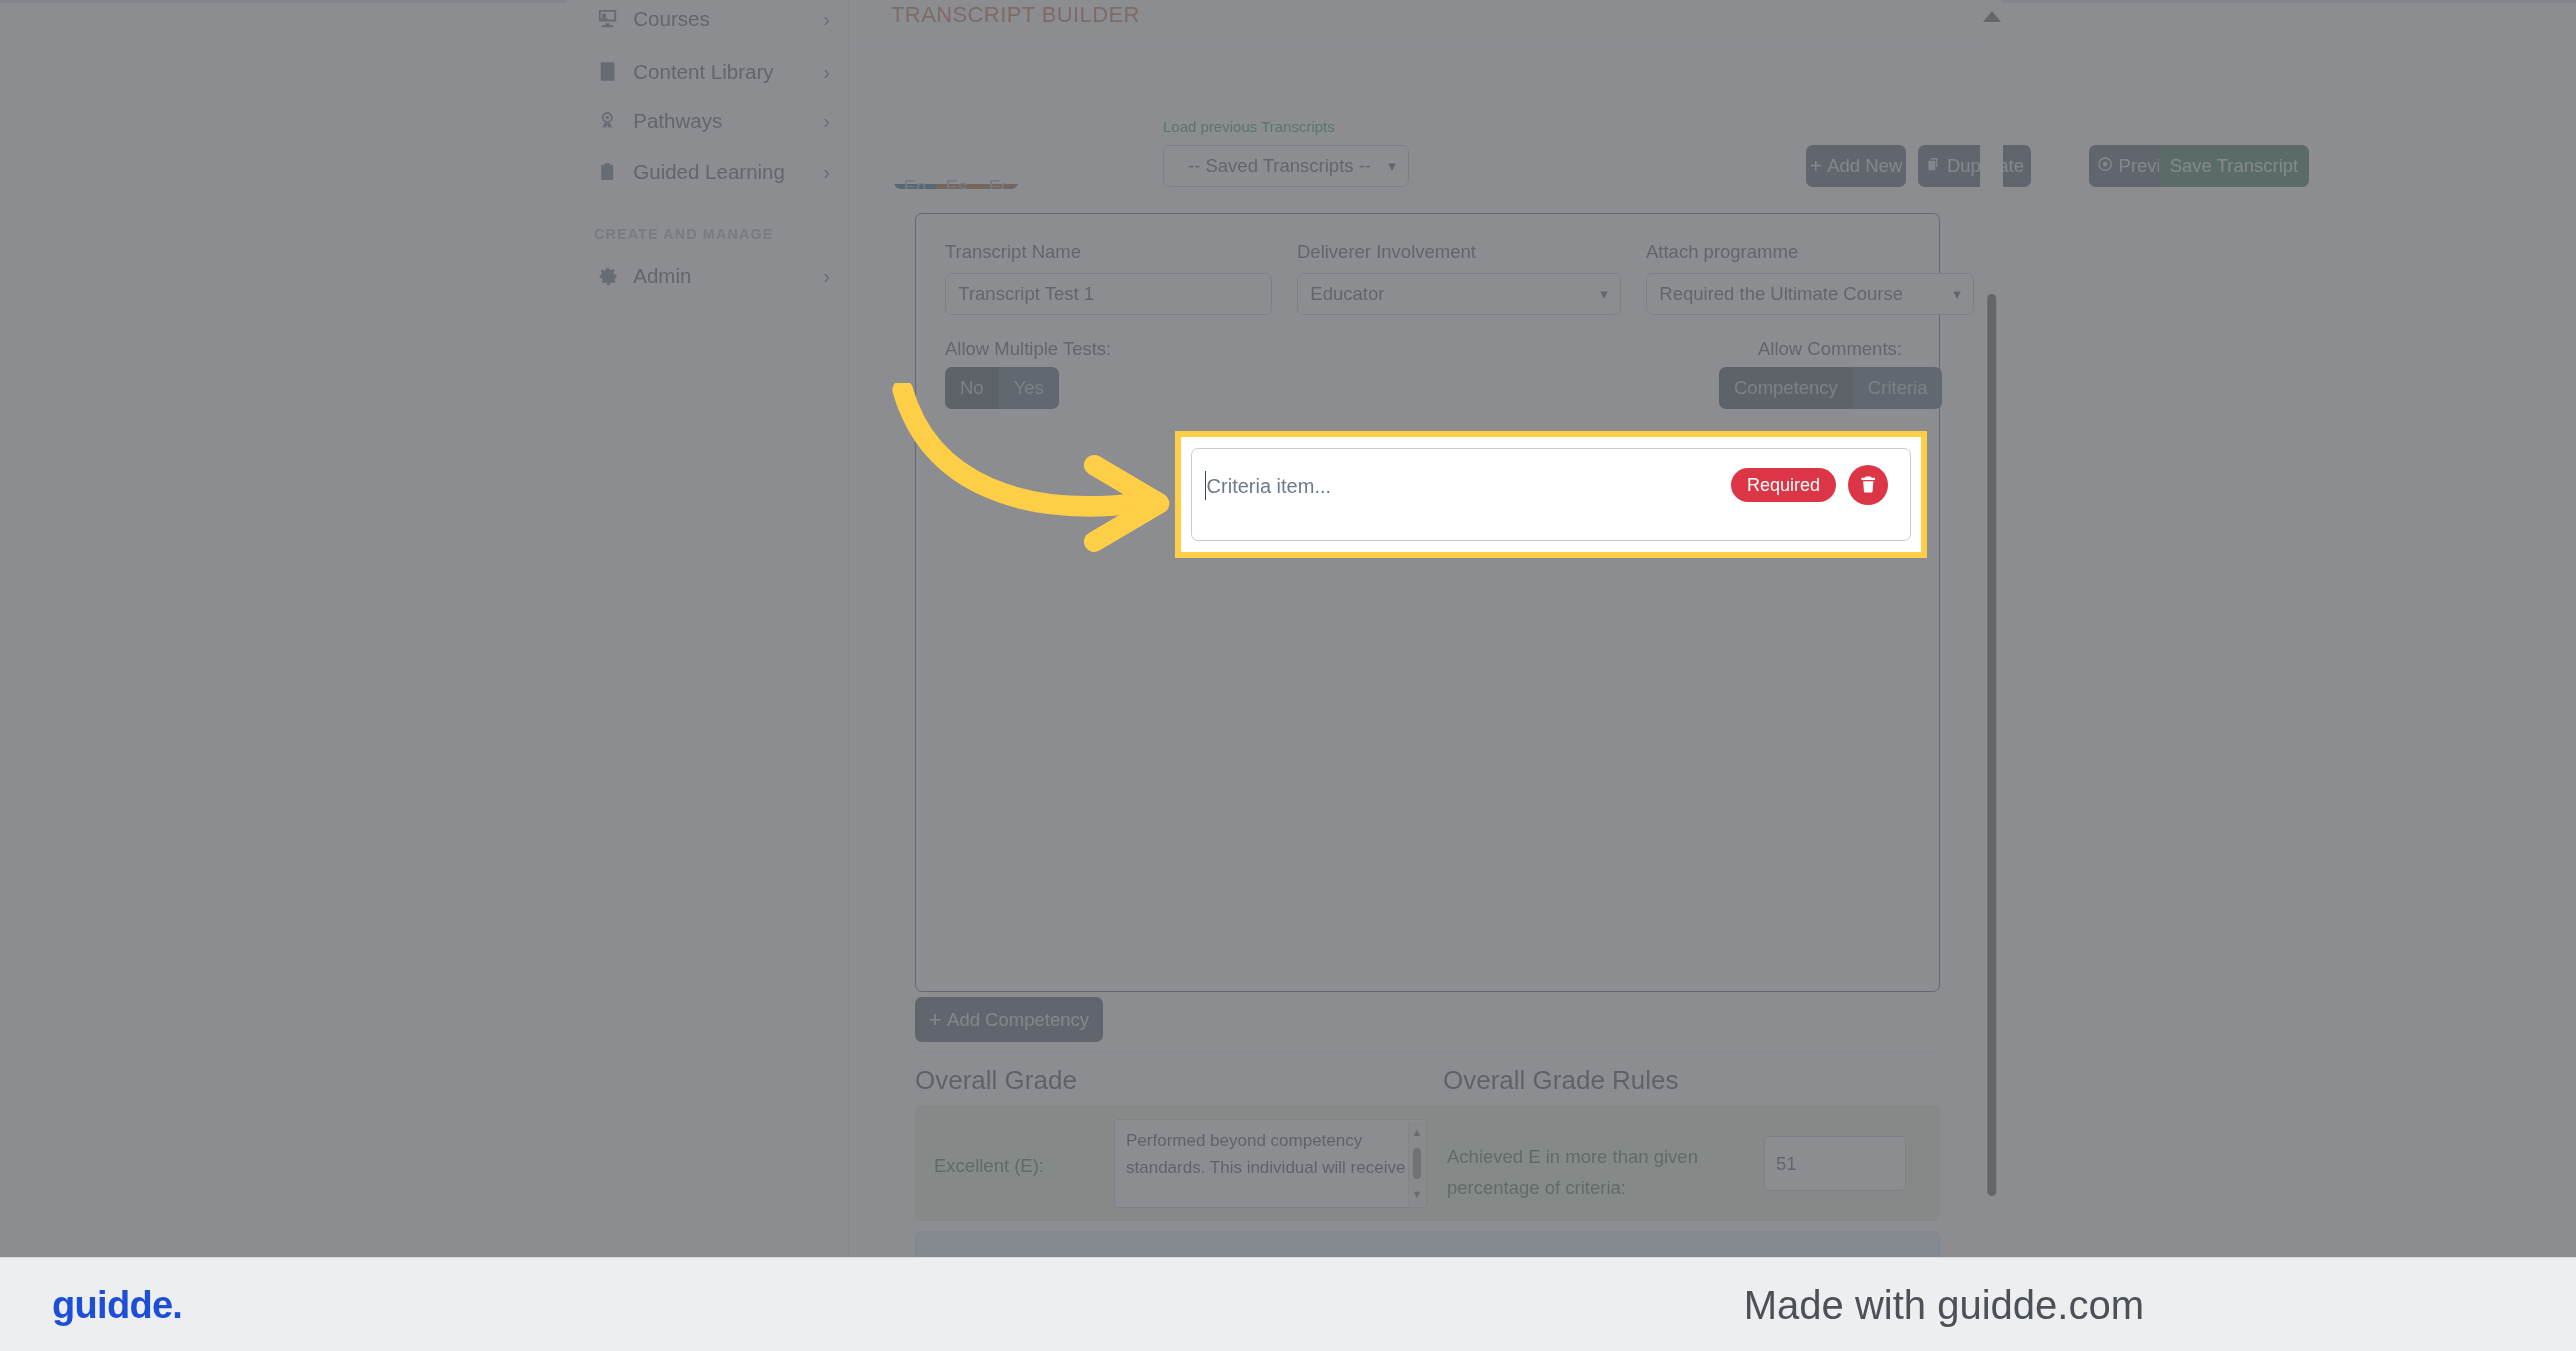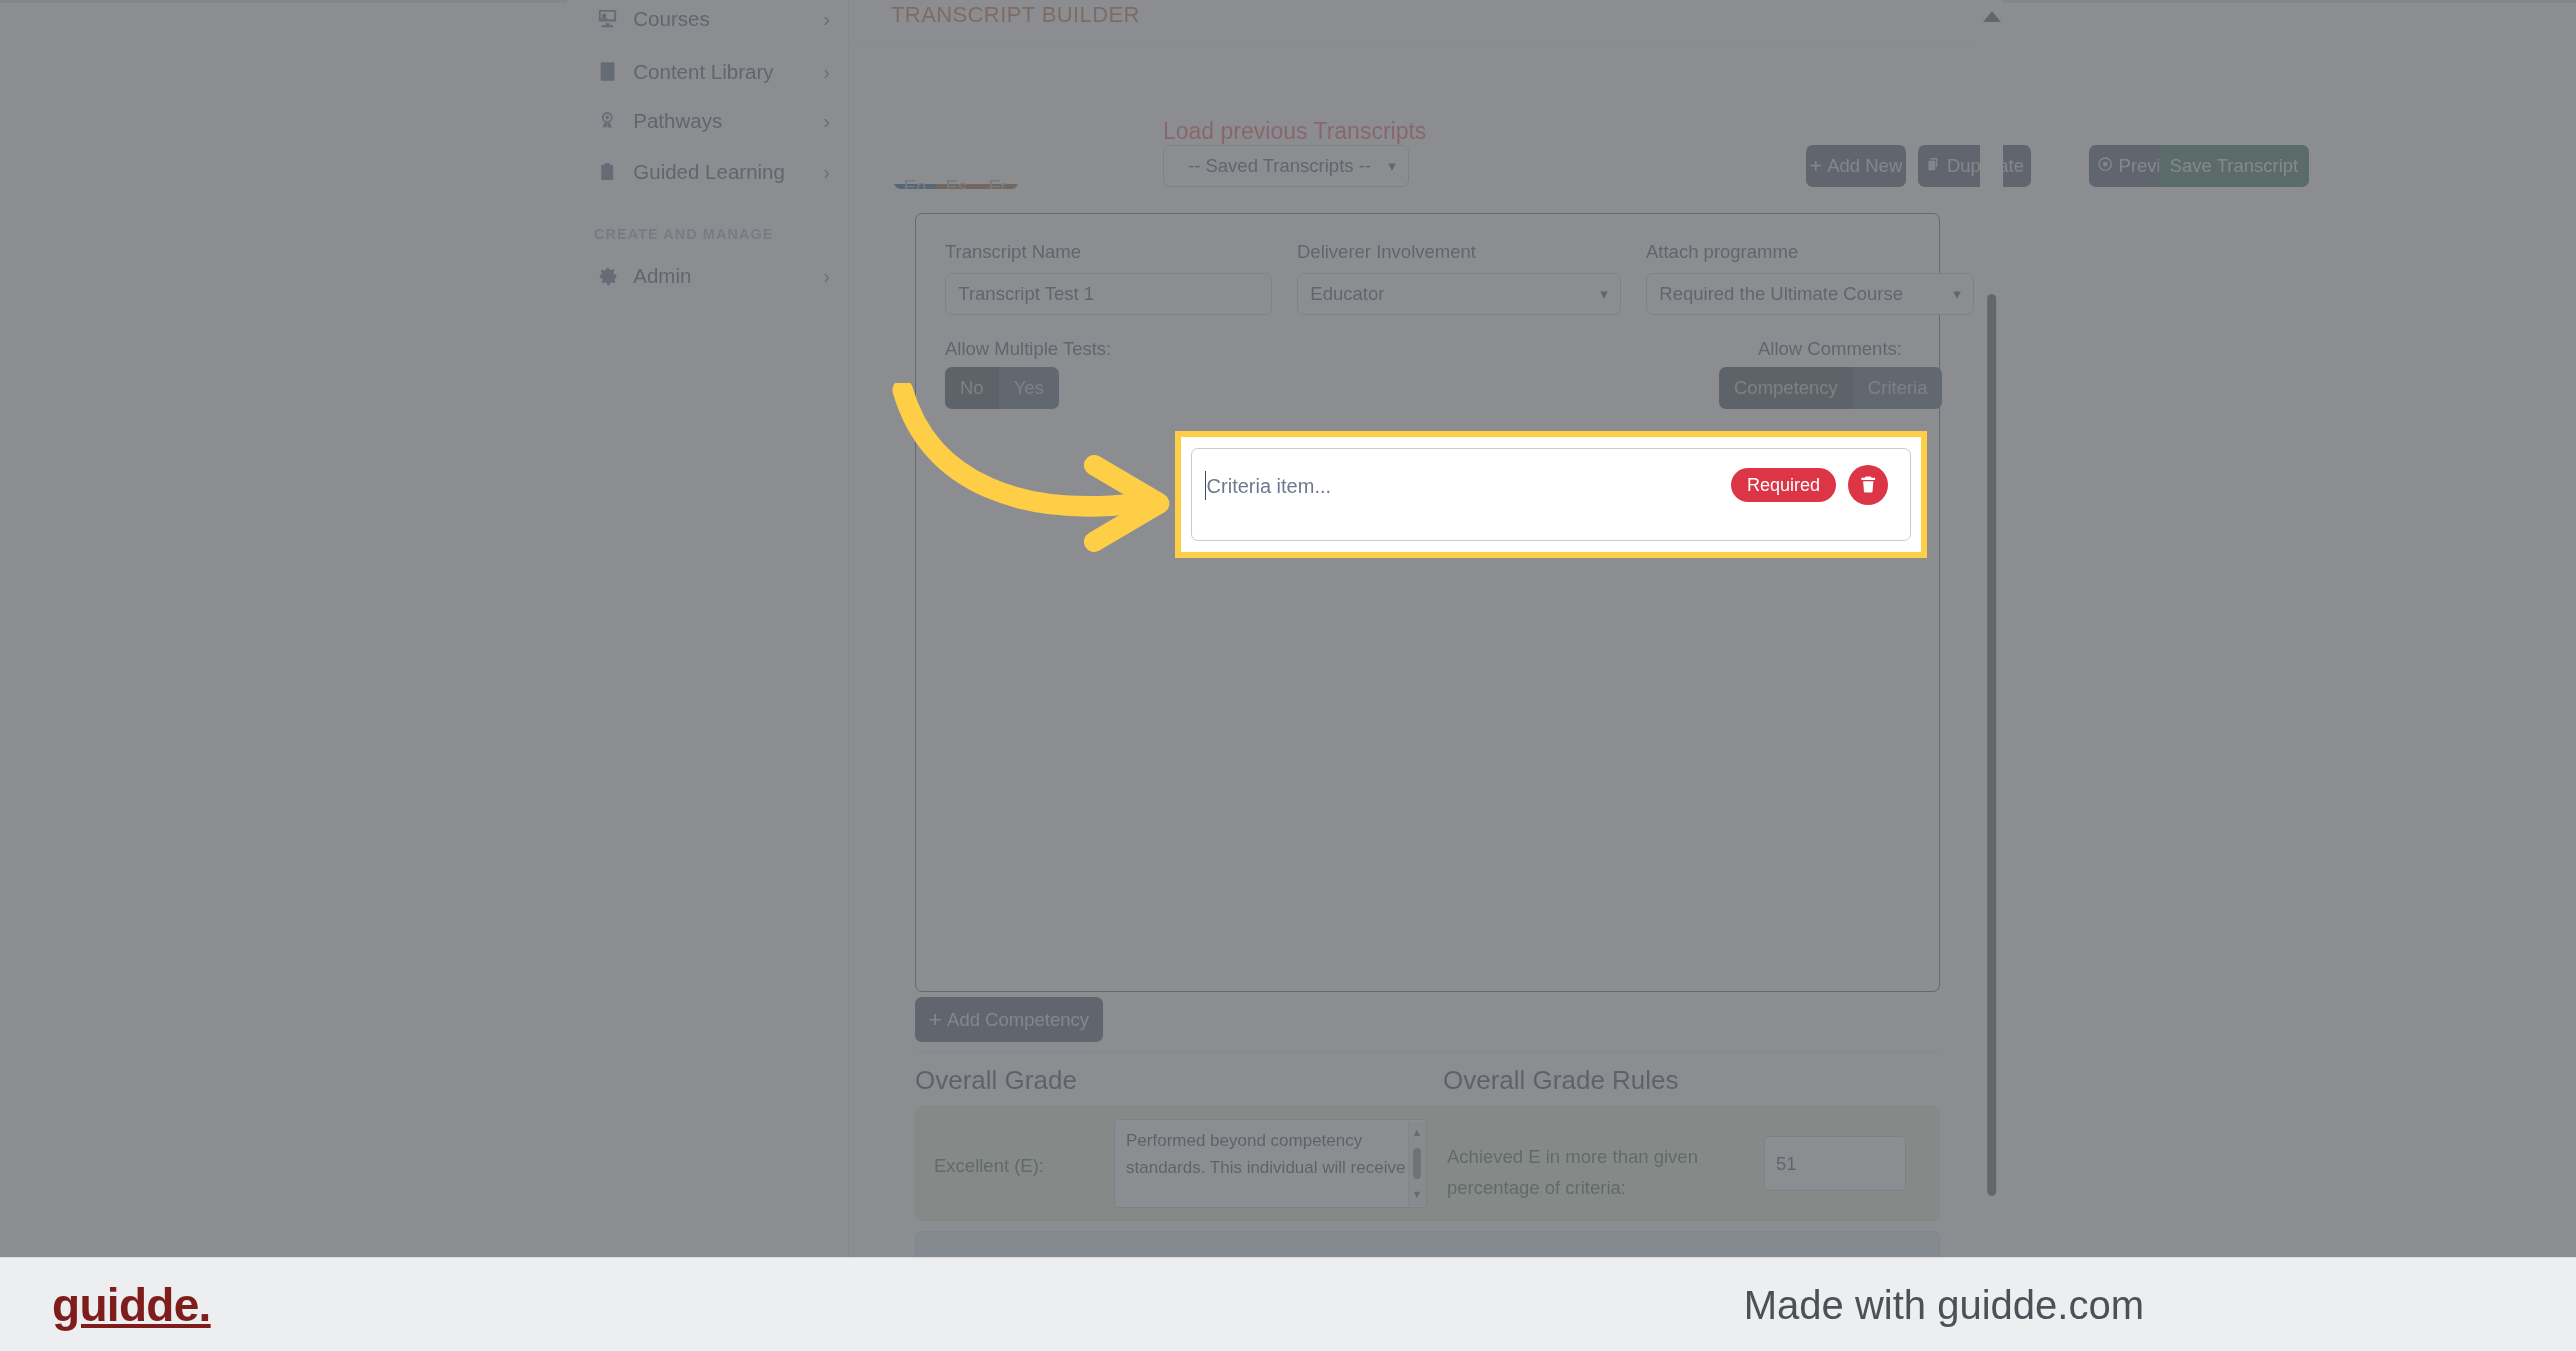--- a/index.html
+++ b/index.html
@@ -44,21 +44,21 @@
   .main {
     position: absolute; left: 849px; top: 0; width: 1154px; height: 1257px;
     background: #ffffff;
   }
   .page-title {
     position: absolute; left: 42px; top: 0px; font-size: 22px; letter-spacing: 0.4px;
     color: #c05621; height: 30px; display:flex; align-items:center;
   }
   .title-rule { position:absolute; left:0; top:42px; width:1154px; height:1.4px; background:#eceef0; }
 
-  .load-label { position:absolute; left:314px; top:118px; font-size:23px; color:#ef4444; }
+  .load-label { position:absolute; left:314px; top:118px; font-size:15px; color:#15803d; }
   .saved-select {
     position:absolute; left:314px; top:145px; width:246px; height:42px;
     border:1.4px solid #b9c0c8; border-radius:6.8px; background:#ffffff;
     font-size:18.5px; color:#2d3748; display:flex; align-items:center; padding:0 24px;
   }
   .sel-caret { position:absolute; right:12.3px; top:50%; transform:translateY(-50%); font-size:15px; color:#2d3748;}
 
   .tool-btn {
     position:absolute; top:145px; height:42px; border-radius:6.8px;
     background:#2f3f51; color:#d8dde3; font-size:18.5px;
@@ -182,21 +182,21 @@
 
   .arrow { position:absolute; left:889px; top:383px; z-index:55; }
 
   
   .footer {
     position:absolute; left:0; top:1257px; width:2576px; height:95px;
     background:#eceef0; border-top:0.7px solid #d8dcdf; border-bottom:0.7px solid #d8dcdf;
   }
   .logo {
     position:absolute; left:52px; top:50%; transform:translateY(-50%);
-    font-size:46px; font-weight:bold; color:#7f1d1d; letter-spacing:-0.7px;text-decoration:underline;
+    font-size:38px; font-weight:bold; color:#1d4ed8; letter-spacing:-0.7px;
   }
   .made {
     position:absolute; right:432px; top:50%; transform:translateY(-50%);
     font-size:40px; color:#4b5157;
   }
 </style>
 </head>
 <body>
 
 <div id="root">

